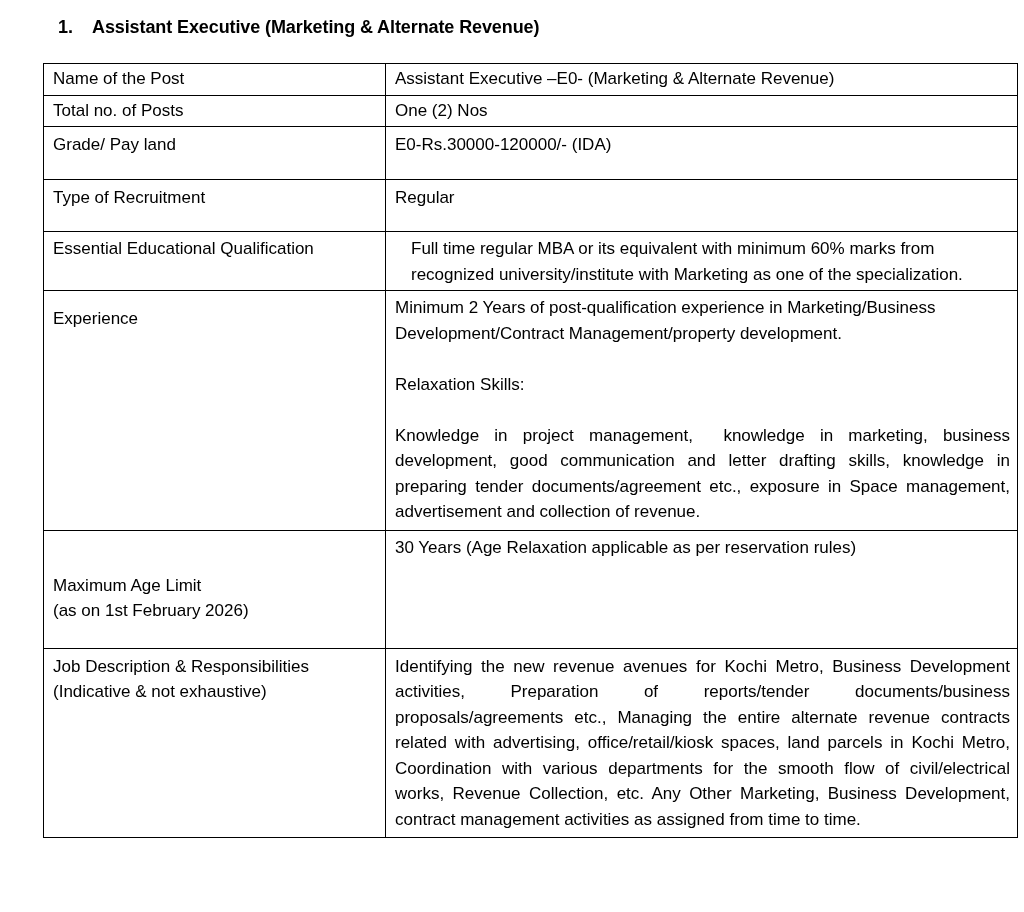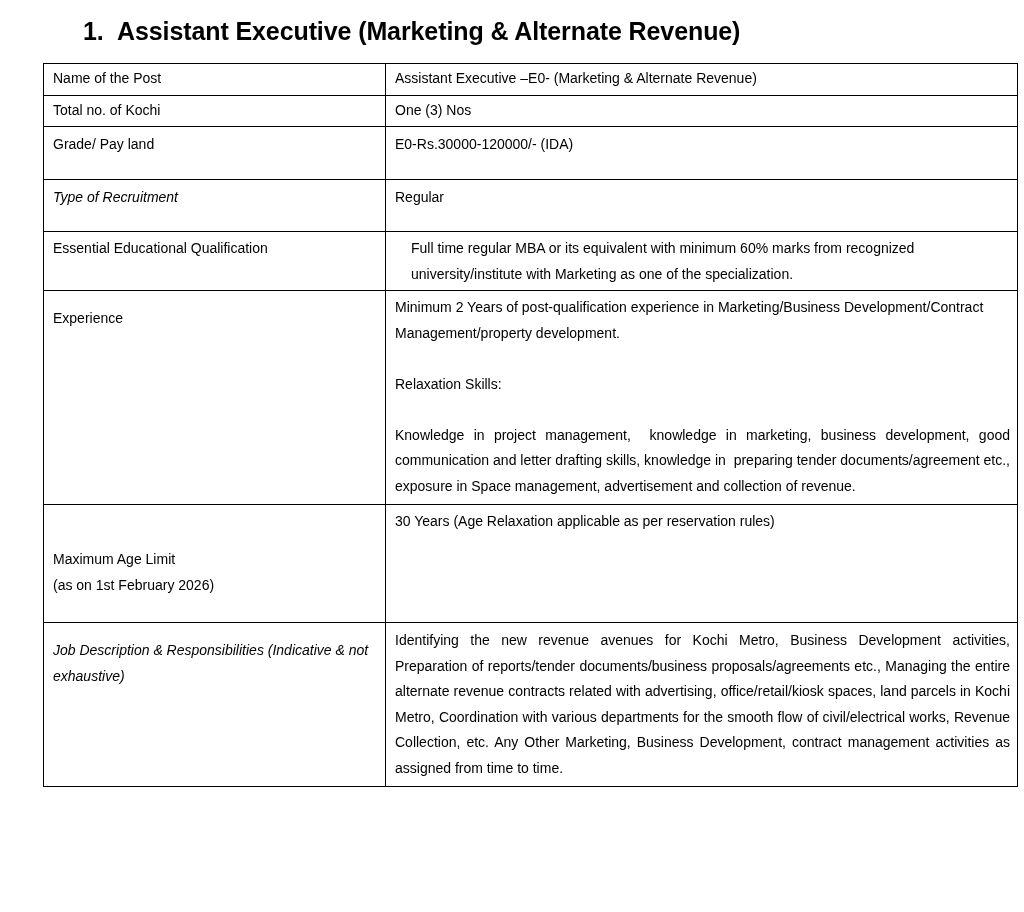--- a/index.html
+++ b/index.html
@@ -15,43 +15,43 @@
     overflow: hidden;
   }
   .page {
     position: relative;
     width: 1024px;
     height: 912px;
     box-sizing: border-box;
   }
   .heading {
     position: absolute;
-    left: 83px;
+    left: 58px;
     top: 17px;
-    font-size: 25px;
+    font-size: 18px;
     font-weight: bold;
     letter-spacing: -0.1px;
     white-space: nowrap;
   }
   .heading .num {
     display: inline-block;
     width: 34px;
   }
   table.post-table {
     position: absolute;
     left: 43px;
     top: 63px;
     width: 940px;
     border-collapse: collapse;
     table-layout: fixed;
   }
   table.post-table td {
     border: 1.6px solid #000000;
     padding: 2px 7px 3px 9px;
-    font-size: 14px;
+    font-size: 17px;
     line-height: 25.5px;
     vertical-align: top;
   }
   td.label-cell {
     width: 325px;
   }
   td.value-cell {
     width: 615px;
   }
   .pad-bottom-sm {
@@ -82,36 +82,36 @@
 
   <table class="post-table">
     <tbody>
 
       <tr>
         <td class="label-cell">Name of the Post</td>
         <td class="value-cell">Assistant Executive –E0- (Marketing &amp; Alternate Revenue)</td>
       </tr>
 
       <tr>
-        <td class="label-cell pad-bottom-sm">Total no. of Kochi</td>
-        <td class="value-cell pad-bottom-sm">One (3) Nos</td>
+        <td class="label-cell pad-bottom-sm">Total no. of Posts</td>
+        <td class="value-cell pad-bottom-sm">One (2) Nos</td>
       </tr>
 
       <tr>
         <td class="label-cell">
           <div style="padding-top:3px;padding-bottom:18px;">Grade/ Pay land</div>
         </td>
         <td class="value-cell">
           <div style="padding-top:3px;padding-bottom:18px;">E0-Rs.30000-120000/- (IDA)</div>
         </td>
       </tr>
 
       <tr>
         <td class="label-cell">
-          <div style="padding-top:3px;padding-bottom:18px;font-style:italic;">Type of Recruitment</div>
+          <div style="padding-top:3px;padding-bottom:18px;">Type of Recruitment</div>
         </td>
         <td class="value-cell">
           <div style="padding-top:3px;padding-bottom:18px;">Regular</div>
         </td>
       </tr>
 
       <tr>
         <td class="label-cell">
           <div style="padding-top:2px;">Essential Educational Qualification</div>
         </td>
@@ -138,21 +138,21 @@
           <div style="padding-top:0;margin-top:40px;">Maximum Age Limit</div>
           <div style="padding-bottom:21px;">(as on 1st February 2026)</div>
         </td>
         <td class="value-cell">
           <div style="padding-top:2px;padding-bottom:21px;">30 Years (Age Relaxation applicable as per reservation rules)</div>
         </td>
       </tr>
 
       <tr>
         <td class="label-cell">
-          <div style="padding-top:13px;font-style:italic;">Job Description &amp; Responsibilities (Indicative &amp; not exhaustive)</div>
+          <div style="padding-top:3px;">Job Description &amp; Responsibilities (Indicative &amp; not exhaustive)</div>
         </td>
         <td class="value-cell">
           <p class="para justify" style="padding-top:3px;padding-bottom:2px;">Identifying the new revenue avenues for Kochi Metro, Business Development activities, Preparation of reports/tender documents/business proposals/agreements etc., Managing the entire alternate revenue contracts related with advertising, office/retail/kiosk spaces, land parcels in Kochi Metro, Coordination with various departments for the smooth flow of civil/electrical works, Revenue Collection, etc. Any Other Marketing, Business Development, contract management activities as assigned from time to time.</p>
         </td>
       </tr>
 
     </tbody>
   </table>
 
 </div>

